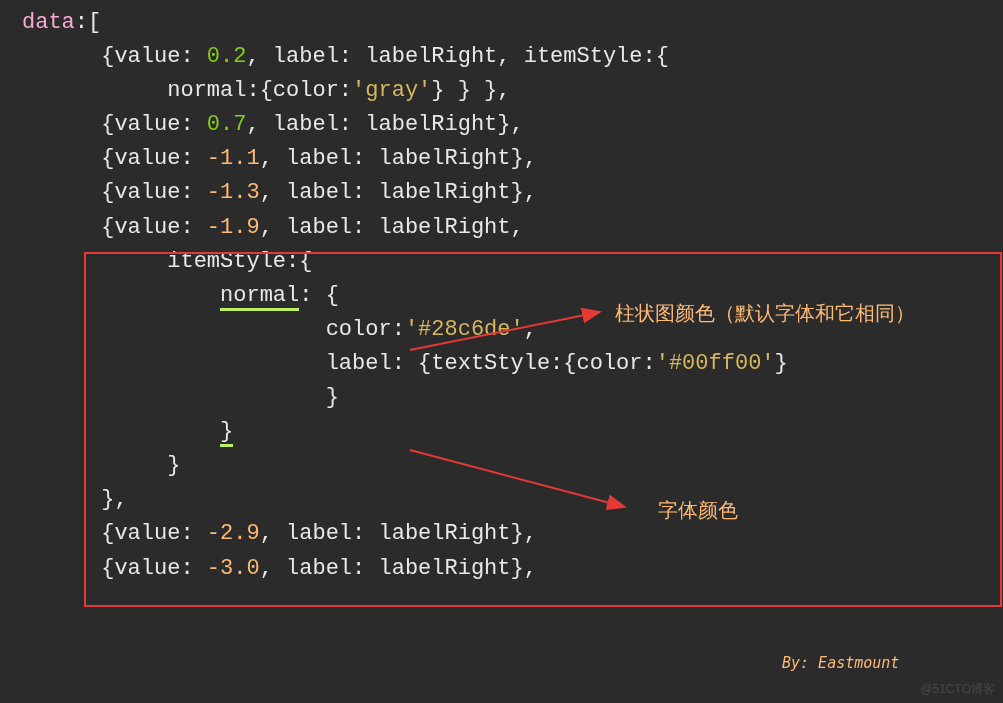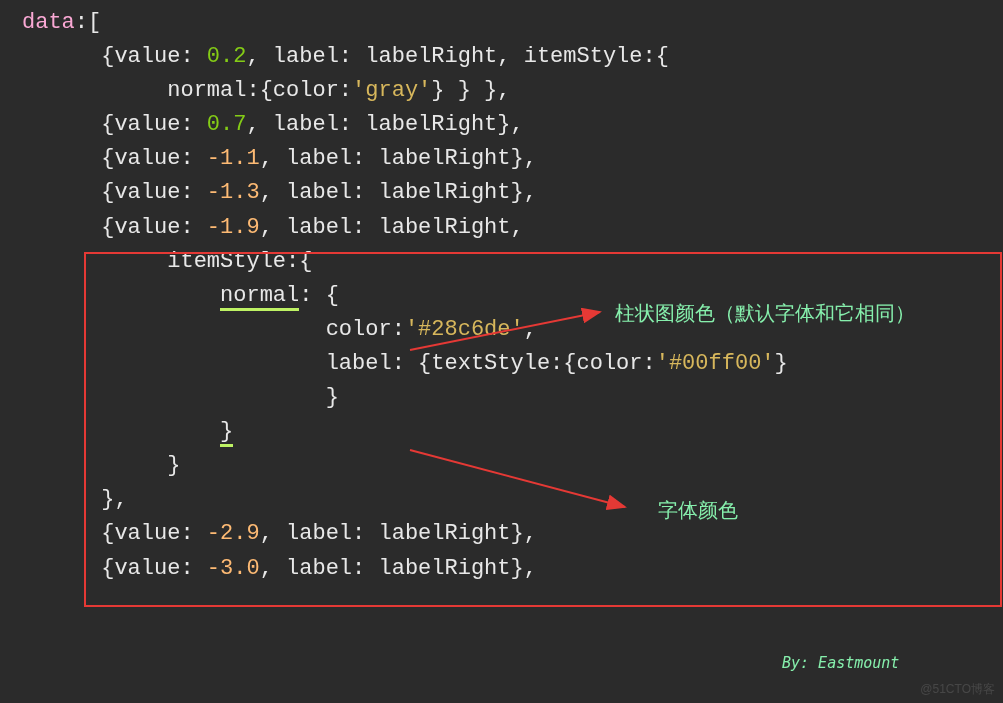--- a/index.html
+++ b/index.html
@@ -26,21 +26,21 @@
   .neg   { color: #fdba74; }   
   .wht   { color: #e8e8e8; }
   .ident { color: #f9a8d4; }
   .redbox {
     position: absolute;
     border: 2px solid #e53935;
     box-sizing: border-box;
   }
   .anno {
     position: absolute;
-    color: #86efac;
+    color: #fdba74;
     font-family: "SimSun","Songti SC",serif;
     font-size: 20px;
   }
   .arrow { position: absolute; }
   .watermark{
     position:absolute;
     right:8px;
     bottom:4px;
     color:#999;
     opacity:.25;

